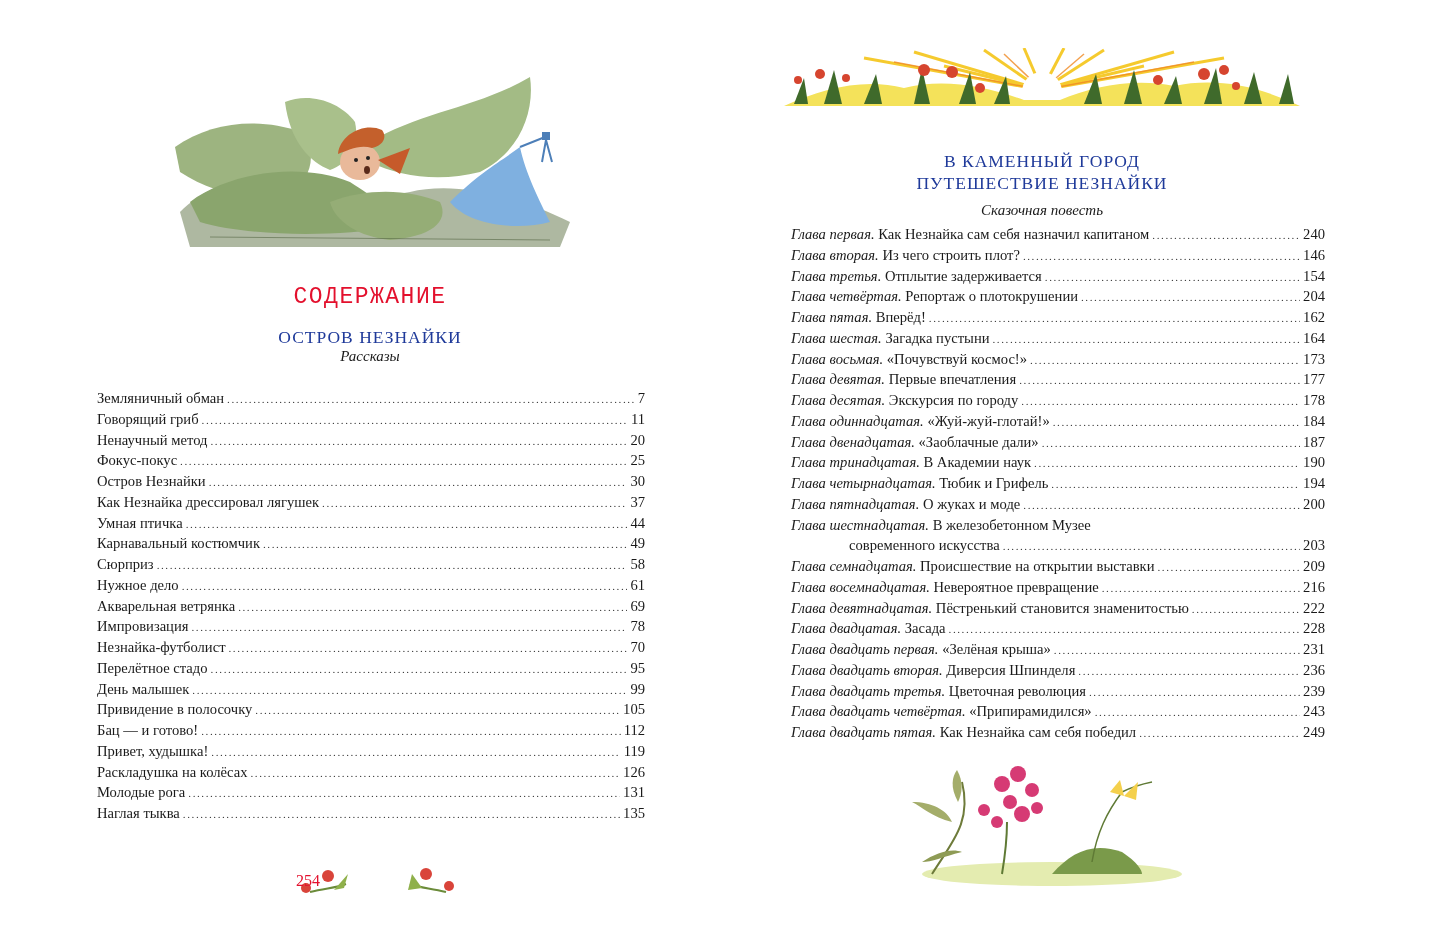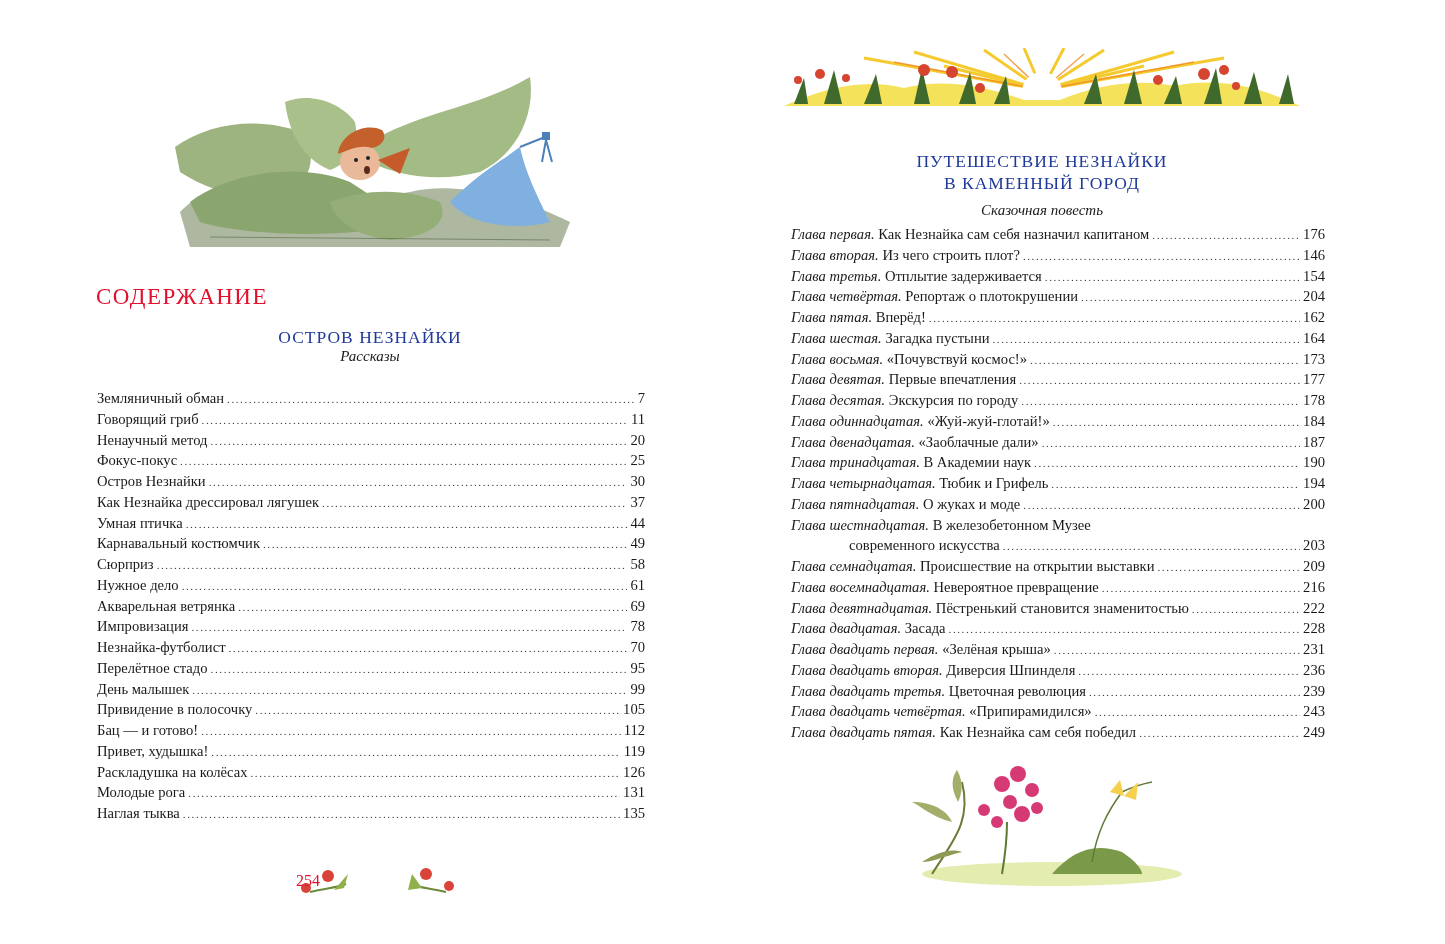--- a/index.html
+++ b/index.html
@@ -8,22 +8,22 @@
     font-family: "DejaVu Serif", "Liberation Serif", serif; color: #1a1a1a;
   }
   .page { position: absolute; top: 0; height: 944px; }
   .page-left { left: 0; width: 722px; }
   .page-right { left: 722px; width: 723px; }
 
   .illus { position: absolute; }
   .illus svg { display: block; }
 
   .title-main {
-    position: absolute; left: 96px; width: 548px; top: 284px; text-align: left;
-    font-family: Liberation Serif, serif; font-size: 23px; letter-spacing: 1.5px; color: #e3102d;
+    position: absolute; left: 96px; width: 548px; top: 284px; text-align: center;
+    font-family: Liberation Mono, monospace; font-size: 23px; letter-spacing: 1.5px; color: #e3102d;
   }
   .section-title {
     position: absolute; text-align: center;
     font-family: "Liberation Serif", serif; font-size: 17.5px; letter-spacing: 1px; color: #1f3a9a; line-height: 22px;
   }
   .section-sub {
     position: absolute; text-align: center; font-family: "Liberation Serif", serif;
     font-style: italic; font-size: 15px; color: #1a1a1a;
   }
 
@@ -252,30 +252,30 @@
           <circle cx="196" cy="40" r="5"></circle>
         <circle cx="374" cy="32" r="5"></circle>
           <circle cx="420" cy="26" r="6"></circle>
           <circle cx="440" cy="22" r="5"></circle>
           <circle cx="452" cy="38" r="4"></circle>
       </g>
     </svg>
   </div>
 
   <div class="section-title" style="left:62px; width:516px; top:150px;">
+    <div>В КАМЕННЫЙ ГОРОД</div>
     <div>ПУТЕШЕСТВИЕ НЕЗНАЙКИ</div>
-    <div>В КАМЕННЫЙ ГОРОД</div>
   </div>
   <div class="section-sub" style="left:62px; width:516px; top:193px;margin-top:9px;">Сказочная повесть</div>
 
   <div class="toc" style="left:69px; top:224px; width:534px;" id="toc-right">
       <div class="toc-row">
         <span class="t"><i>Глава первая.</i> <span>Как Незнайка сам себя назначил капитаном</span></span>
         <span class="dots"></span>
-        <span class="p">176</span>
+        <span class="p">240</span>
       </div>
       <div class="toc-row">
         <span class="t"><i>Глава вторая.</i> <span>Из чего строить плот?</span></span>
         <span class="dots"></span>
         <span class="p">146</span>
       </div>
       <div class="toc-row">
         <span class="t"><i>Глава третья.</i> <span>Отплытие задерживается</span></span>
         <span class="dots"></span>
         <span class="p">154</span>

